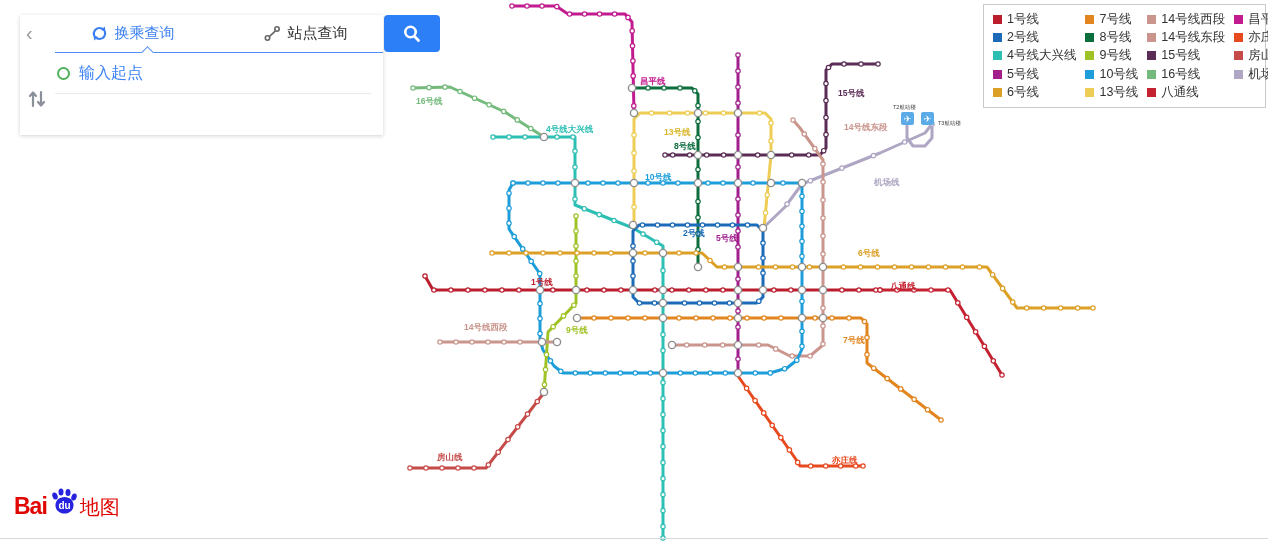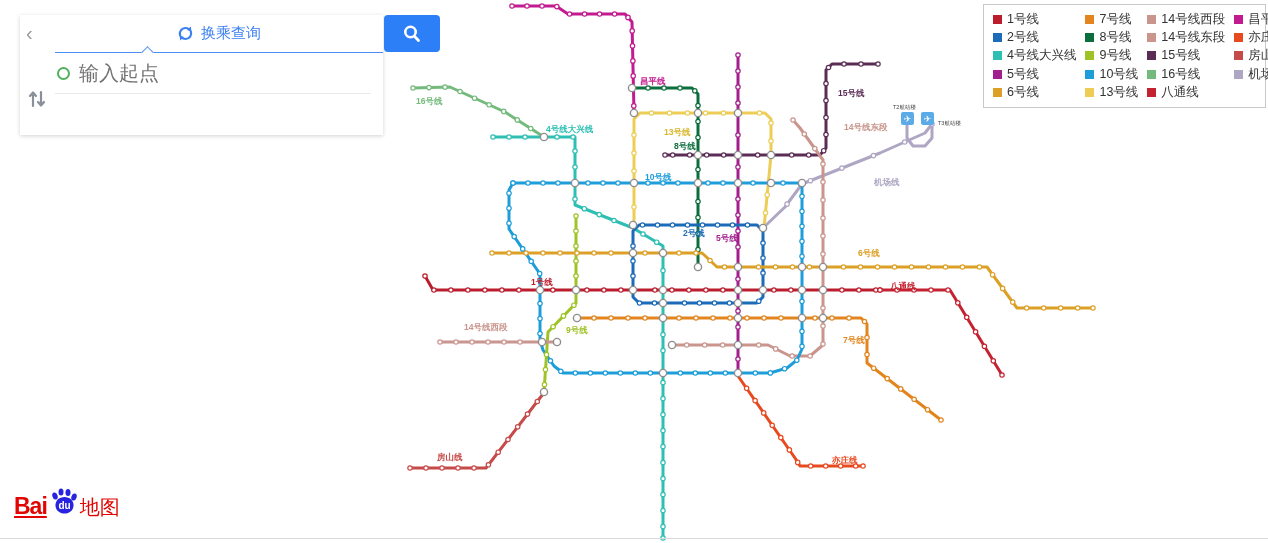--- a/index.html
+++ b/index.html
@@ -25,40 +25,40 @@
   .tab.active{color:#3a7ff2;}
   .tab .ticon{display:inline-flex;width:17px;height:17px;}
   .caret{
     position:absolute;left:88px;bottom:-5px;width:8px;height:8px;background:#fff;
     border-left:1px solid #4d8df5;border-top:1px solid #4d8df5;transform:rotate(45deg);
   }
   .input-row{display:flex;align-items:center;height:40px;padding-left:2px;}
   .ring{width:9px;height:9px;border-radius:50%;flex:none;margin-right:9px;}
   .ring.start{border:2px solid #50b15a;}
   .ring.end{border:2px solid #e8564f;}
-  .ph{font-size:20px;color:#737373;}
+  .ph{font-size:16px;color:#3b82f6;}
   .inp-sep{height:1px;background:#e8eaed;margin-right:12px;}
   .search-btn{
     position:absolute;left:384px;top:15px;width:56px;height:37px;background:#2d7ff7;border:none;
     border-radius:4px;z-index:6;display:flex;align-items:center;justify-content:center;cursor:pointer;
   }
 
   
   .legend{
     position:absolute;left:983px;top:4px;width:283px;height:104px;background:#fff;
     border:1px solid #c9c9c9;z-index:4;box-sizing:border-box;padding:5px 8px 5px 9px;
     display:grid;grid-template-rows:repeat(5,1fr);grid-auto-flow:column;column-gap:9px;
   }
   .lg-item{display:flex;align-items:center;gap:5px;white-space:nowrap;}
   .lg-item .sw{width:9px;height:9px;flex:none;display:inline-block;}
   .lg-item .lb{font-size:12.5px;color:#333;}
 
   
   .logo{position:absolute;left:14px;top:489px;z-index:5;display:flex;align-items:flex-end;height:30px;}
-  .logo .bai{font-size:23px;font-weight:bold;color:#e10601;letter-spacing:-1px;line-height:26px;text-decoration:underline;}
+  .logo .bai{font-size:23px;font-weight:bold;color:#e10601;letter-spacing:-1px;line-height:26px;}
   .logo .paw{margin:0 1px 0 2px;}
   .logo .ditu{font-size:20px;font-weight:normal;color:#e10601;line-height:24px;}
 </style>
 </head>
 <body>
 
 <svg id="metro-map" width="1268" height="543" viewBox="0 0 1268 543">
     <path d="M763 228 L785 207 L802 184 L880 153 L925 133 L932 124" fill="none" stroke="#aea6c3" stroke-width="3" stroke-linejoin="round" stroke-linecap="round"></path>
     <path d="M907 124 L907 138 L913 146 L925 146 L932 138 L932 124" fill="none" stroke="#aea6c3" stroke-width="3" stroke-linejoin="round" stroke-linecap="round"></path>
     <path d="M413 88 L450 87 L505 112 L544 137" fill="none" stroke="#74ba7c" stroke-width="3" stroke-linejoin="round" stroke-linecap="round"></path>
@@ -499,20 +499,30 @@
         <span class="ticon">
           <svg width="17" height="17" viewBox="0 0 17 17">
             <path d="M3.2 10.6 A5.6 5.6 0 0 1 8.5 3.0 A5.6 5.6 0 0 1 12.6 4.8" fill="none" stroke="#3a7ff2" stroke-width="2.2" stroke-linecap="round"></path>
             <polygon points="13.9,1.6 14.3,6.2 9.9,5.0" fill="#3a7ff2"></polygon>
             <path d="M13.8 6.4 A5.6 5.6 0 0 1 8.5 14.0 A5.6 5.6 0 0 1 4.4 12.2" fill="none" stroke="#3a7ff2" stroke-width="2.2" stroke-linecap="round"></path>
             <polygon points="3.1,15.4 2.7,10.8 7.1,12.0" fill="#3a7ff2"></polygon>
           </svg>
         </span>
         <span>换乘查询</span>
       </div>
+      <div class="tab">
+        <span class="ticon">
+          <svg width="17" height="17" viewBox="0 0 17 17">
+            <circle cx="3.5" cy="13" r="2.2" fill="none" stroke="#666" stroke-width="1.6"></circle>
+            <path d="M5.5 11.4 C8 9 9 8.5 11.5 5.8" fill="none" stroke="#666" stroke-width="1.6"></path>
+            <circle cx="13" cy="4" r="2.2" fill="none" stroke="#666" stroke-width="1.6"></circle>
+          </svg>
+        </span>
+        <span>站点查询</span>
+      </div>
       <span class="caret"></span>
     </div>
     <div class="input-row">
       <span class="ring start"></span>
       <span class="ph">输入起点</span>
     </div>
     <div class="inp-sep"></div>
   </div>
 </div>
 <button class="search-btn">

